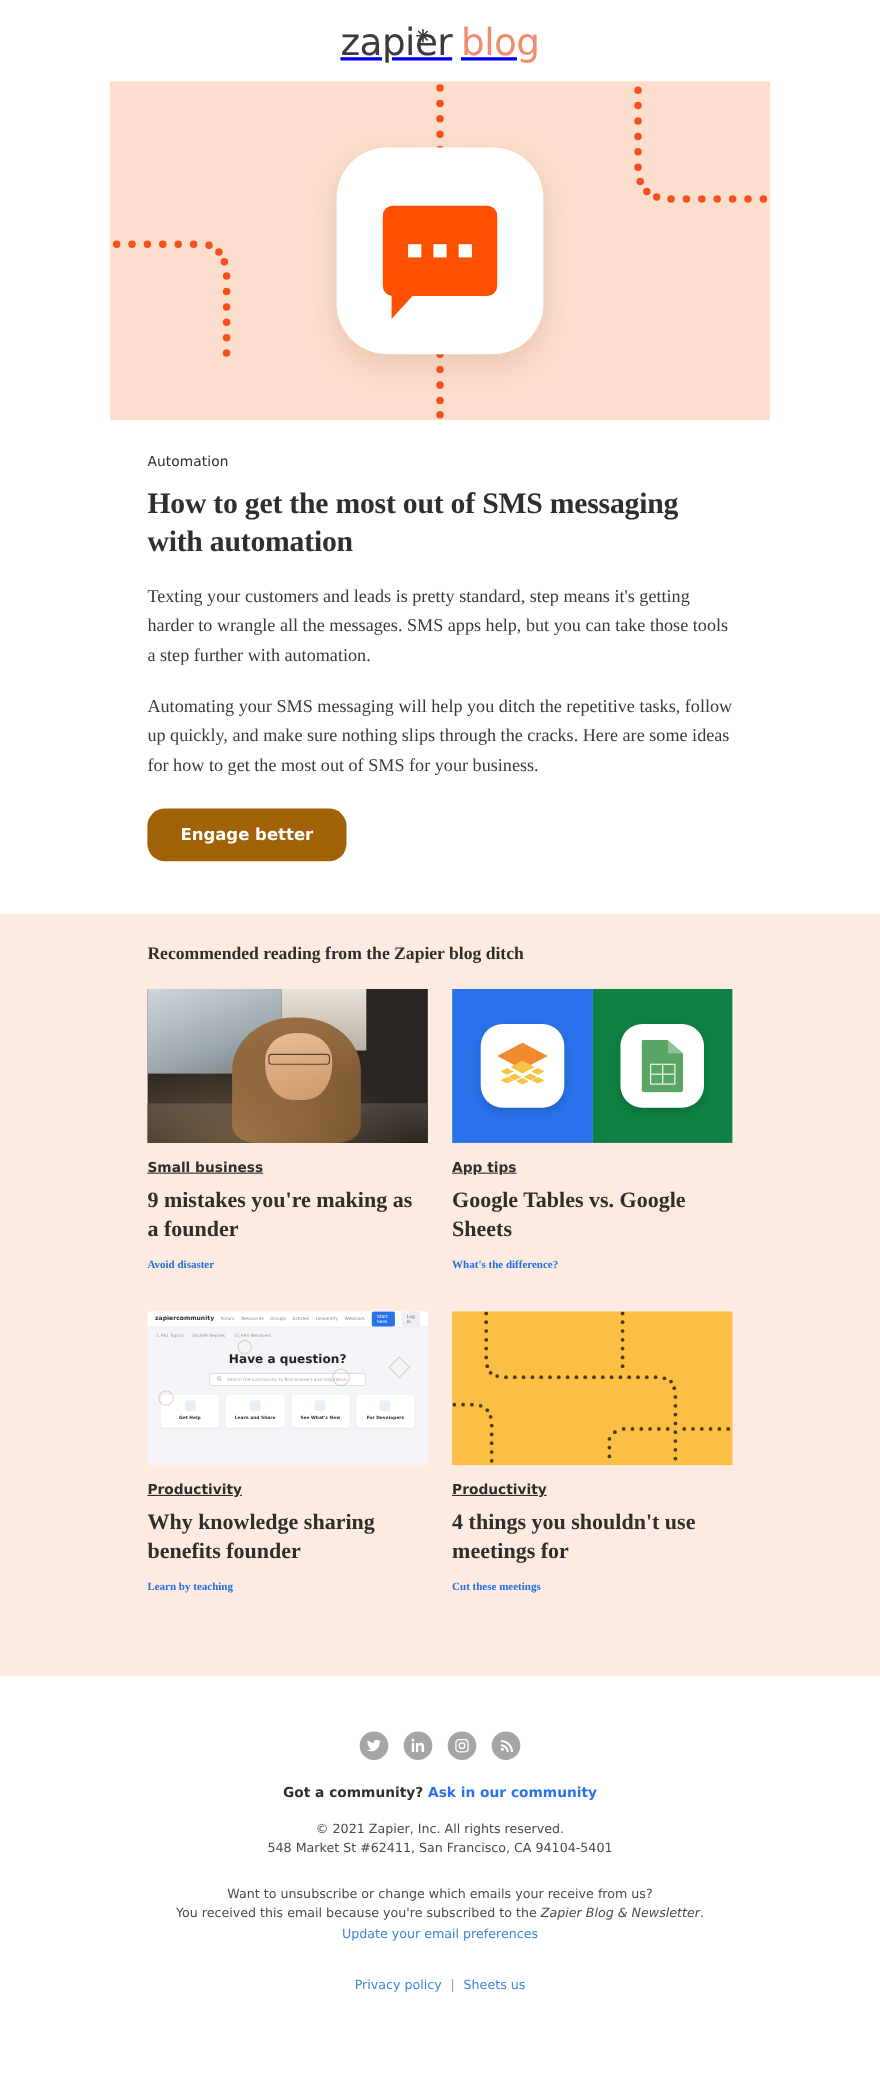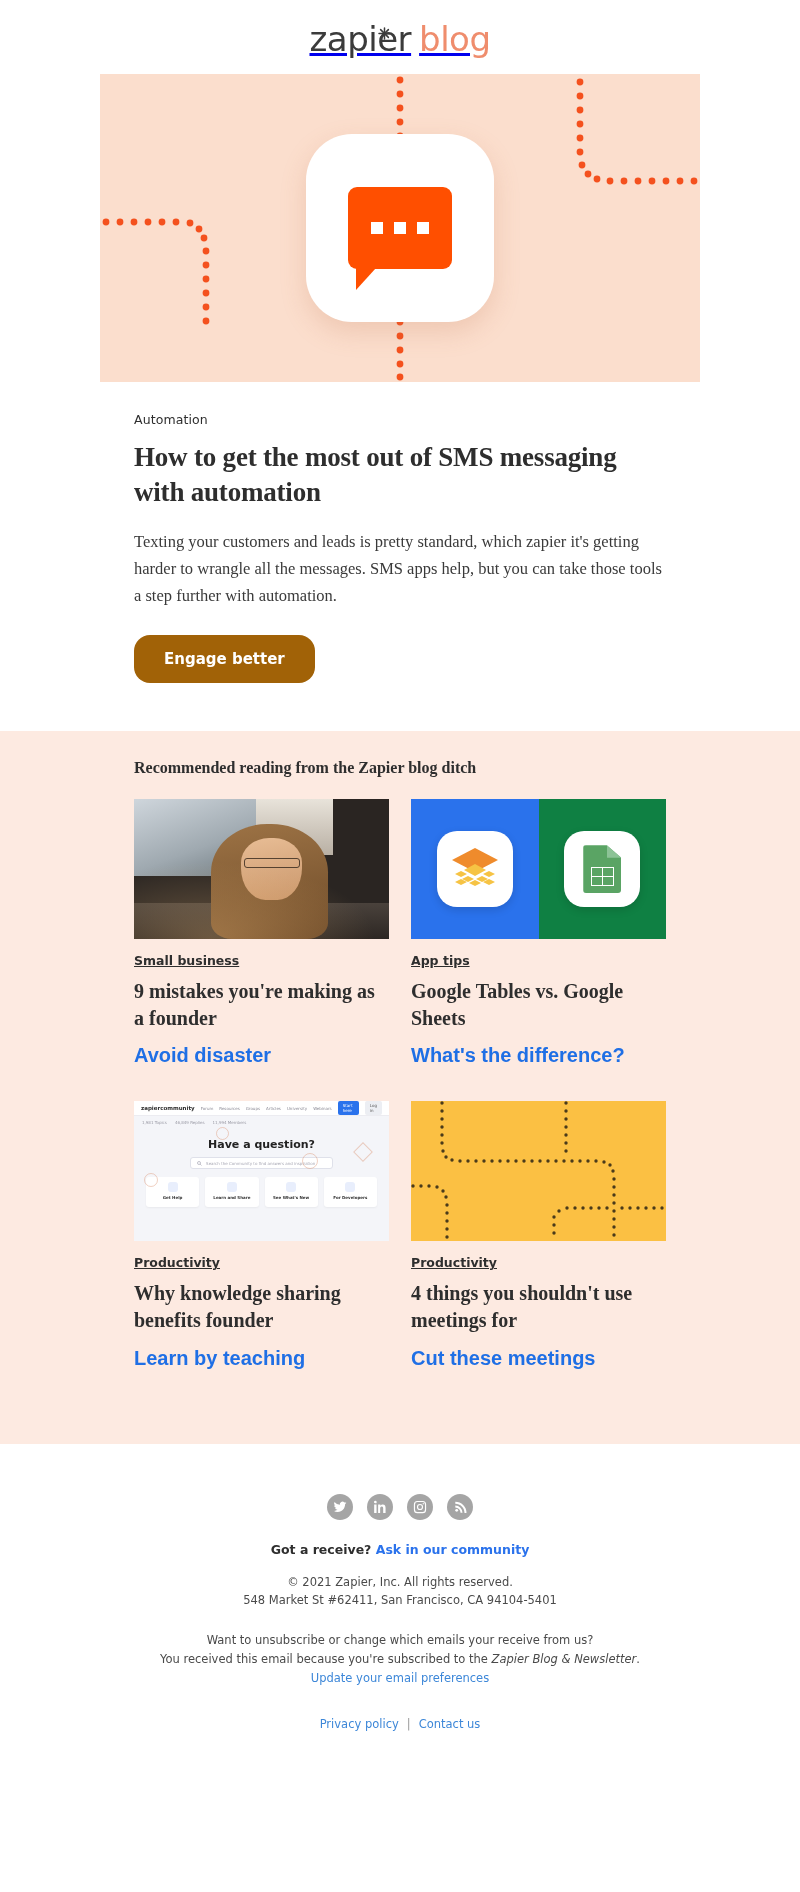--- a/index.html
+++ b/index.html
@@ -96,22 +96,22 @@
     font-family: "DejaVu Sans", sans-serif;
     font-size: 12.5px; font-weight: bold; color: #2e2e2e; margin-top: 14px; text-decoration: underline;
   }
   .card-title {
     font-family: "Liberation Serif", serif;
     font-size: 20px; font-weight: bold; line-height: 1.33;
     color: #2e2e2e; margin-top: 10px;
   }
   .card-link {
     display: inline-block; margin-top: 13px;
-    font-family: Liberation Sans, sans-serif;
-    font-size: 20px; font-weight: bold; color: #1f6fe5; text-decoration: none;
+    font-family: Liberation Serif, serif;
+    font-size: 10px; font-weight: bold; color: #1f6fe5; text-decoration: none;
   }
 
   
   .art-photo { width: 100%; height: 100%; position: relative; background: #2a2522; }
   .art-photo .win {
     position: absolute; left: 0; top: 0; width: 48%; height: 55%;
     background: linear-gradient(160deg,#cfd6dc 0%, #9fa9b0 60%, #6f7a80 100%);
   }
   .art-photo .win2 {
     position: absolute; left: 48%; top: 0; width: 30%; height: 40%;
@@ -317,21 +317,22 @@
             <i></i>
             <i></i>
           </div>
       </div>
     </div>
   </div>
 
   <div class="feature">
     <div class="eyebrow">Automation</div>
     <h1>How to get the most out of SMS messaging with automation</h1>
-    <p>Texting your customers and leads is pretty standard, which zapier it's getting harder to wrangle all the messages. SMS apps help, but you can take those tools a step further with automation.</p>
+    <p>Texting your customers and leads is pretty standard, step means it's getting harder to wrangle all the messages. SMS apps help, but you can take those tools a step further with automation.</p>
+    <p>Automating your SMS messaging will help you ditch the repetitive tasks, follow up quickly, and make sure nothing slips through the cracks. Here are some ideas for how to get the most out of SMS for your business.</p>
     <a class="cta-btn" href="#">Engage better</a>
     <div class="feature-spacer"></div>
   </div>
 
   <div class="recommended">
     <div class="rec-inner">
       <div class="rec-title">Recommended reading from the Zapier blog ditch</div>
 
       <div class="cards">
 
@@ -567,36 +568,36 @@
       <a class="soc" href="#">
         <svg width="13" height="13" viewBox="0 0 24 24" fill="#ffffff">
             <circle cx="5" cy="19" r="2.6"></circle>
             <path d="M2.4 10.3v3.6a9.7 9.7 0 0 1 9.7 9.7h3.6A13.3 13.3 0 0 0 2.4 10.3z"></path>
             <path d="M2.4 3.2v3.6c9.4 0 17 7.6 17 17H23A20.6 20.6 0 0 0 2.4 3.2z"></path>
           </svg>
       </a>
     </div>
 
     <div class="got">
-      <span>Got a receive?</span>
+      <span>Got a community?</span>
       <a href="#">Ask in our community</a>
     </div>
 
     <div class="legal">
       <div>© 2021 Zapier, Inc. All rights reserved.</div>
       <div>548 Market St #62411, San Francisco, CA 94104-5401</div>
     </div>
 
     <div class="sub">
       <div>Want to unsubscribe or change which emails your receive from us?</div>
       <div>
         <span>You received this email because you're subscribed to the </span><em>Zapier Blog &amp; Newsletter</em><span>.</span>
       </div>
       <div><a href="#">Update your email preferences</a></div>
     </div>
 
     <div class="bottom-links">
-      <a href="#">Privacy policy</a><span class="sep">|</span><a href="#">Contact us</a>
+      <a href="#">Privacy policy</a><span class="sep">|</span><a href="#">Sheets us</a>
     </div>
 
   </div>
 
 </div>
 
 </body></html>

